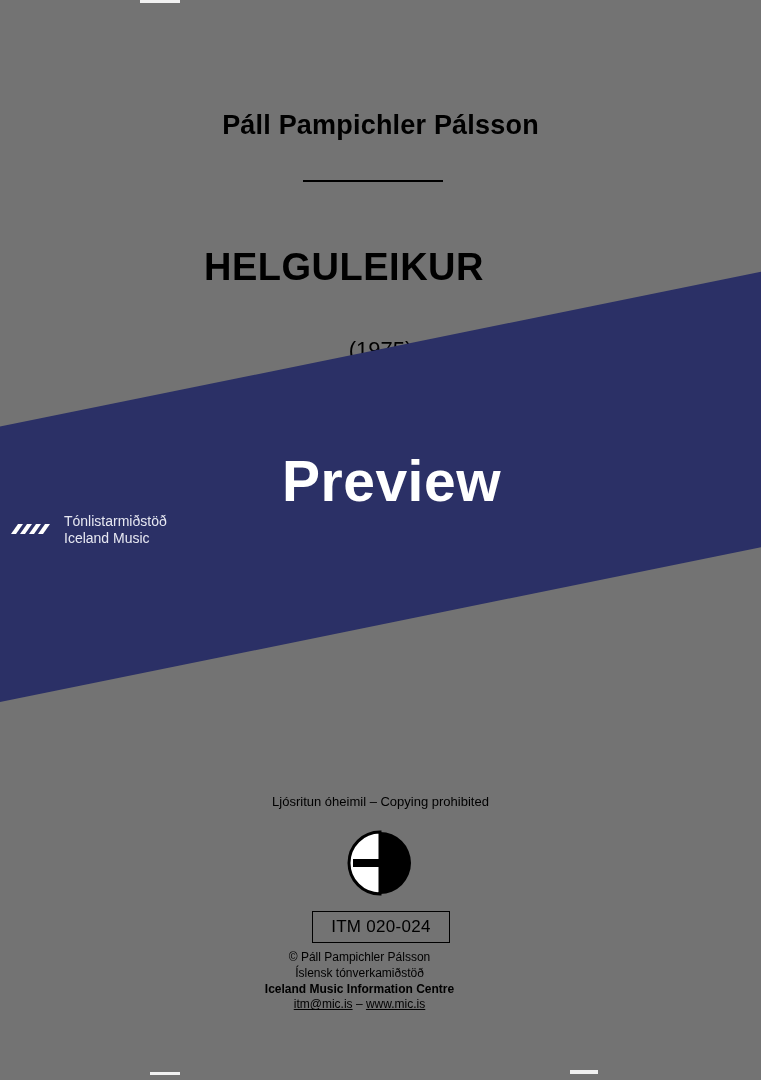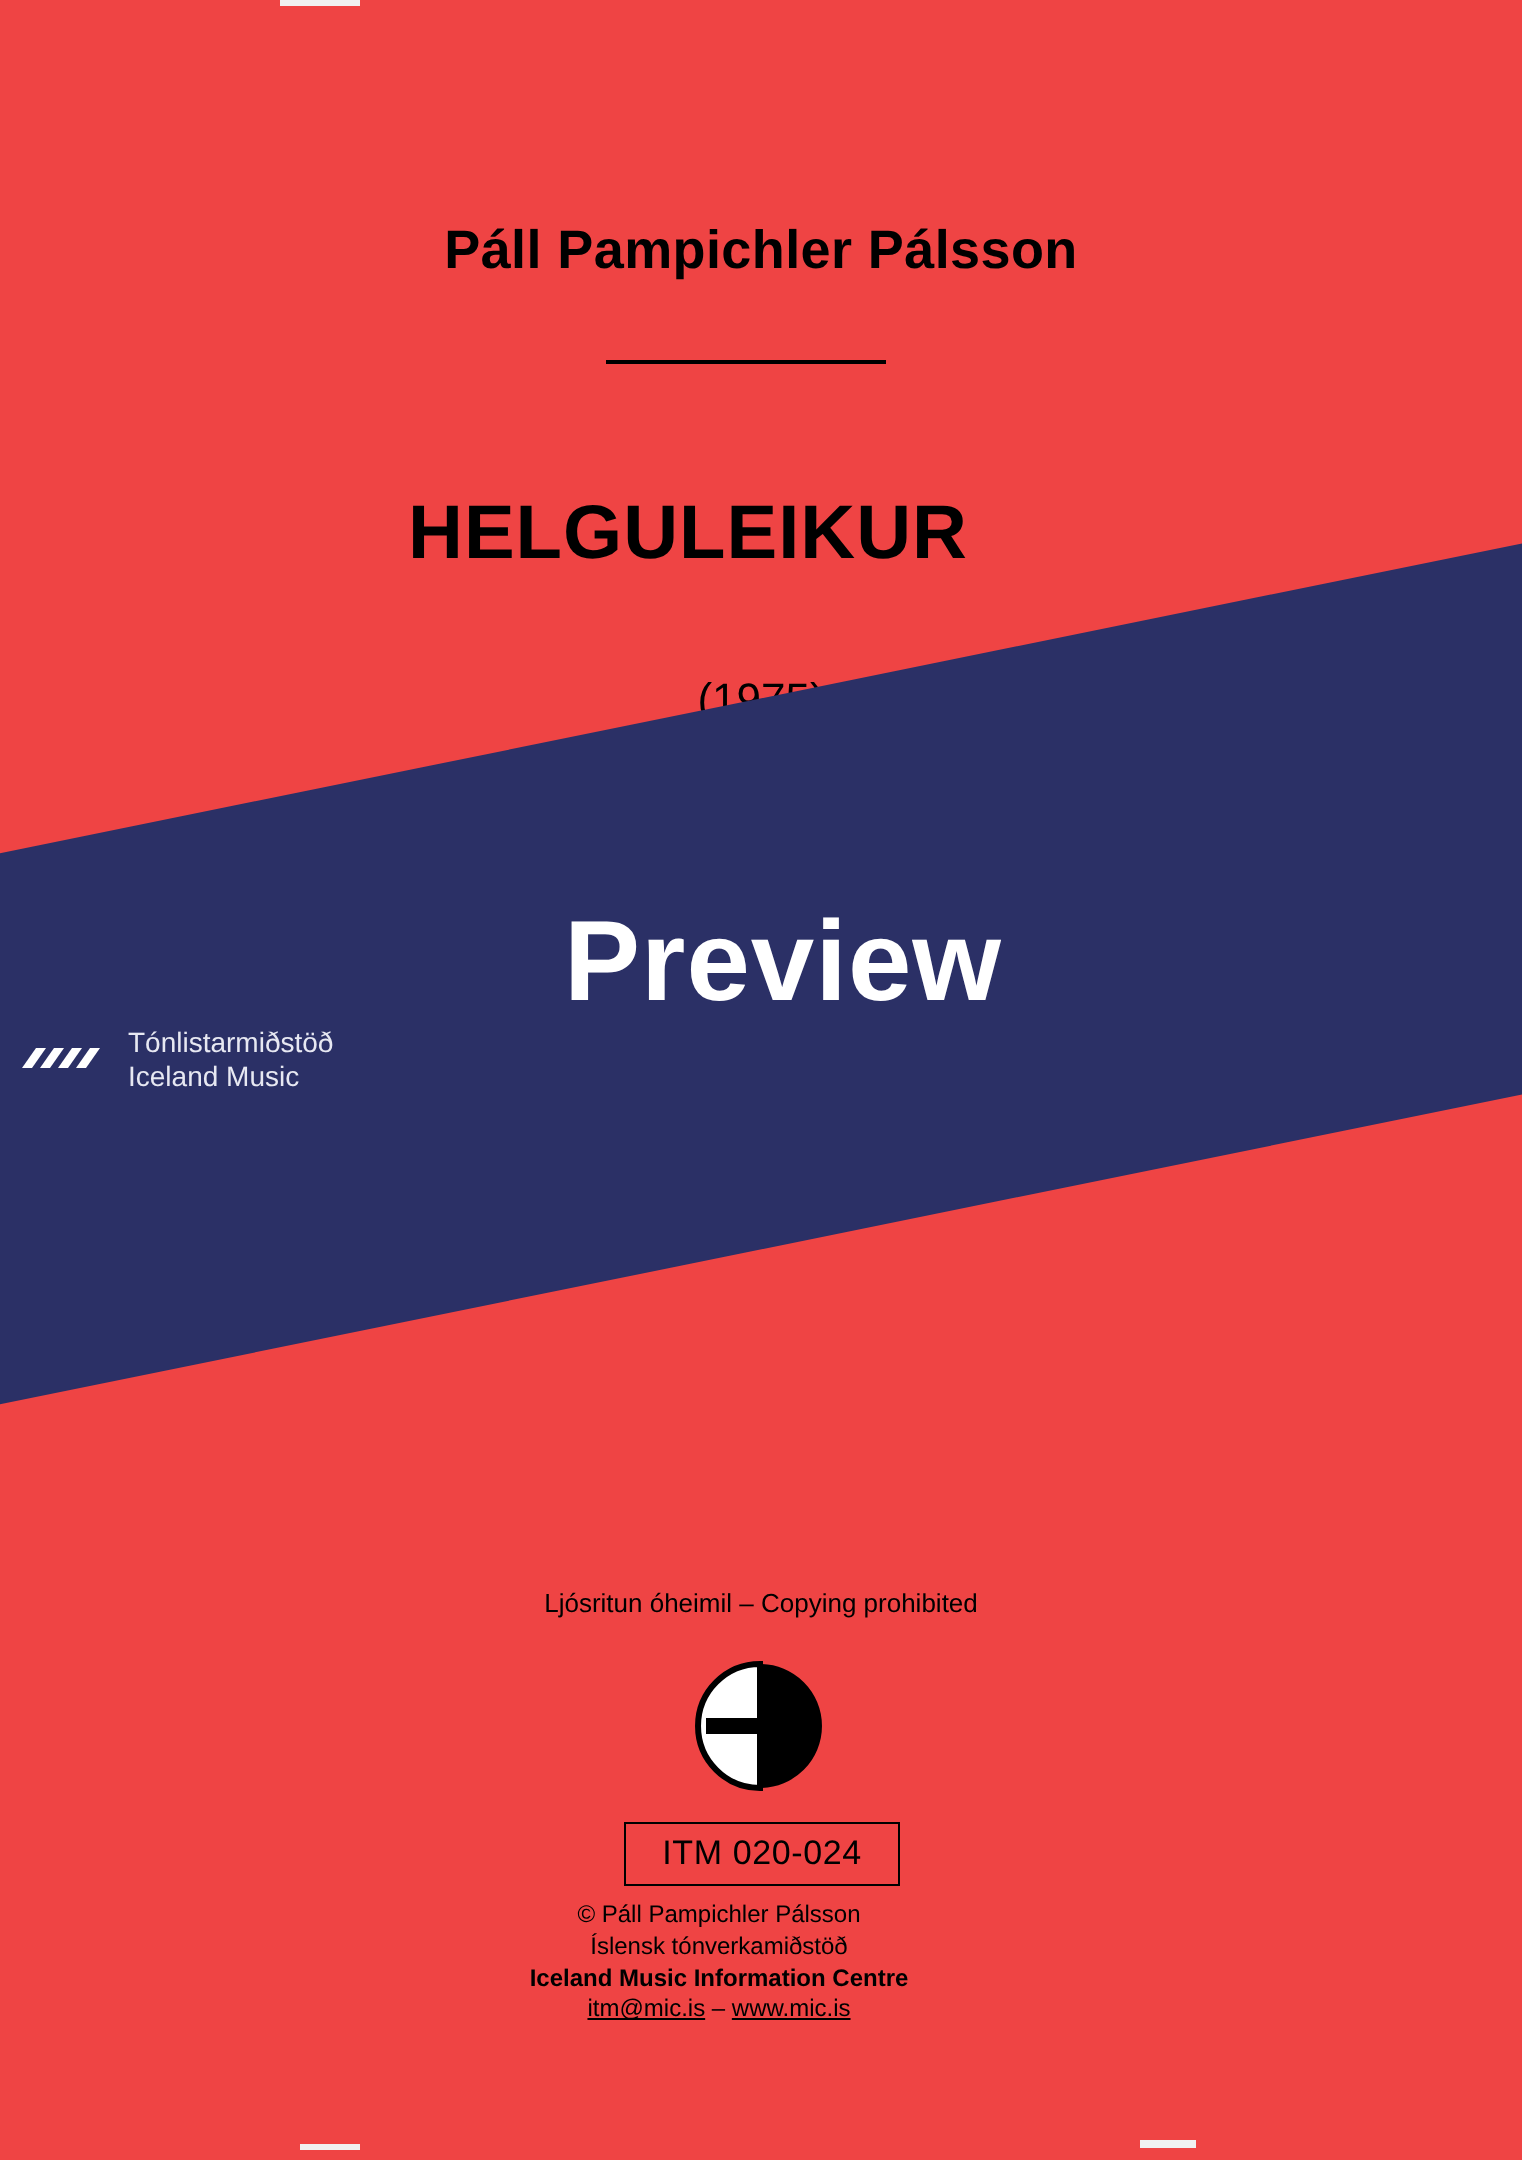--- a/index.html
+++ b/index.html
@@ -8,21 +8,21 @@
     background: #ffffff;
   }
   body {
     font-family: "Liberation Sans", sans-serif;
     color: #000000;
   }
   #page {
     position: relative;
     width: 761px;
     height: 1080px;
-    background: #ef4444;
+    background: #737373;
     overflow: hidden;
   }
 
   
   .composer {
     position: absolute;
     top: 110px;
     left: 0;
     width: 761px;
     text-align: center;

